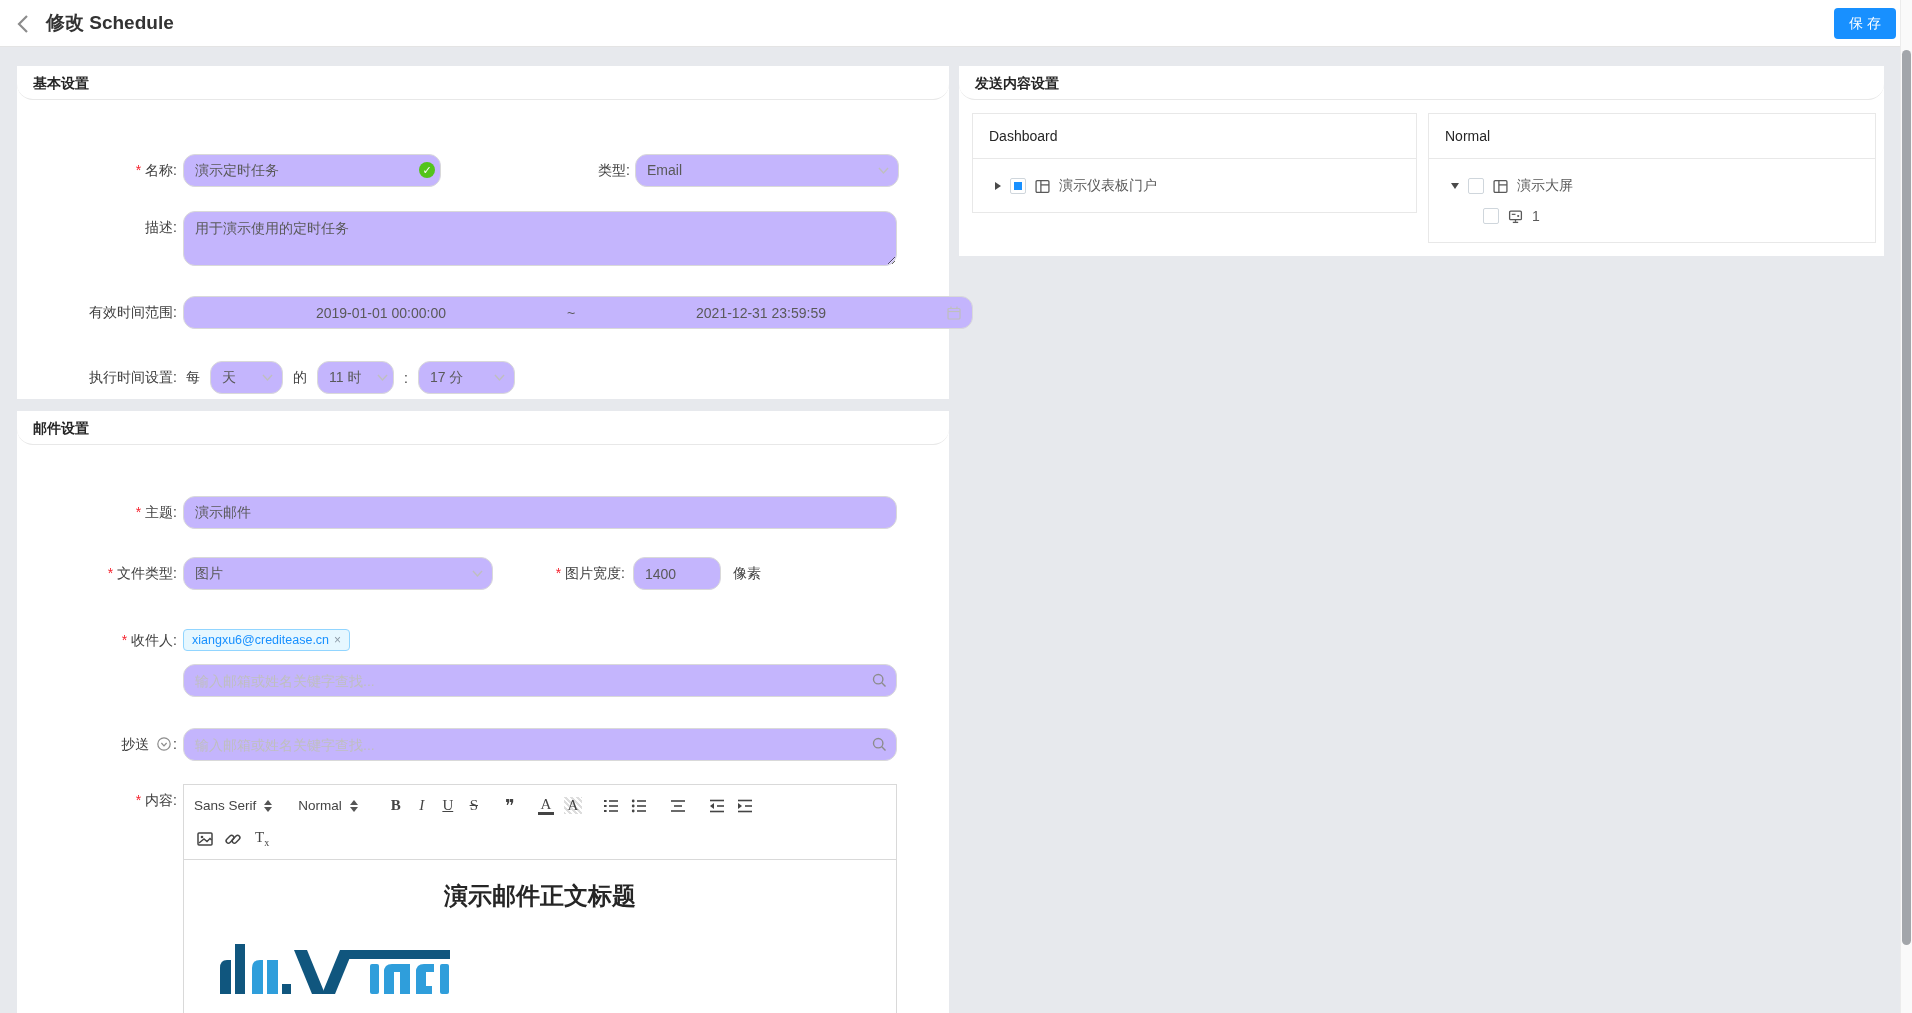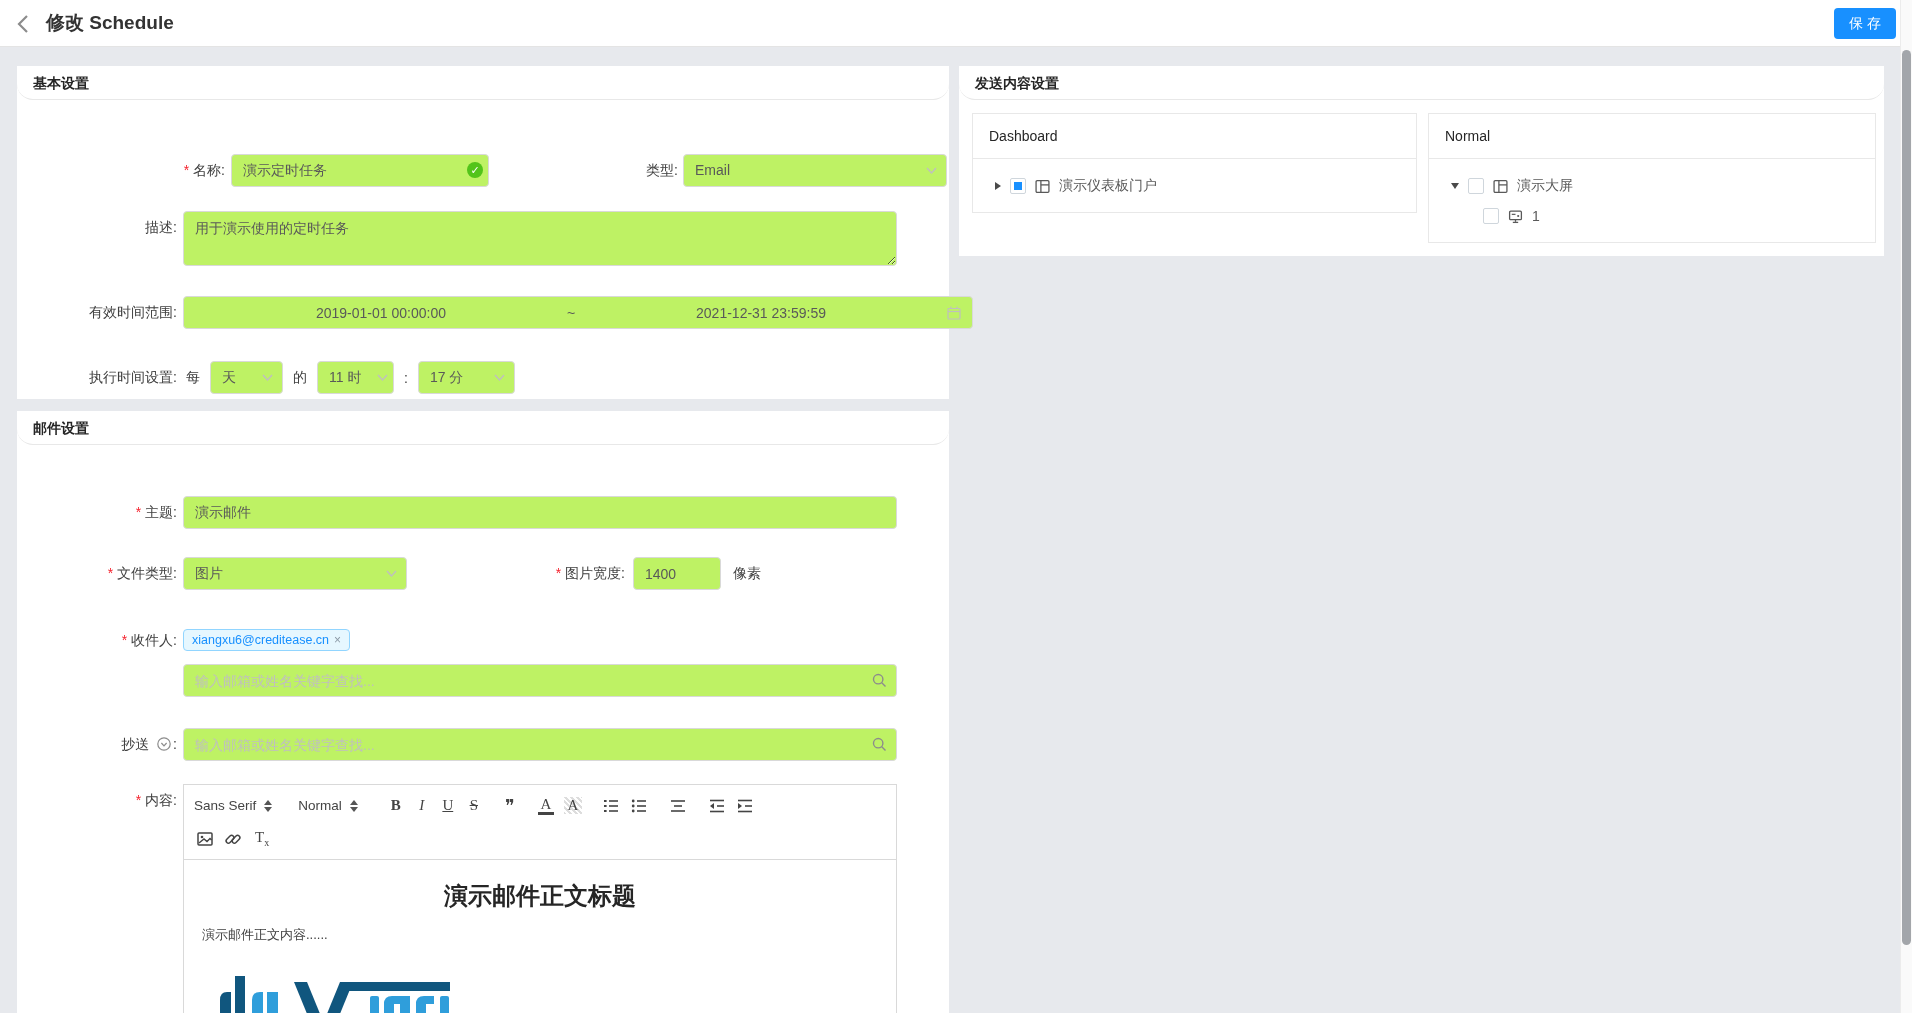--- a/index.html
+++ b/index.html
@@ -32,21 +32,21 @@
   #card-send { left:959px; top:66px; width:925px; height:190px; }
   .card-body{ position:relative; }
   .frow{ position:absolute; left:0; width:100%; }
   .lbl{
     position:absolute; left:0; width:160px; text-align:right;
     line-height:33px; color:#404040; white-space:nowrap;
   }
   .req{ color:#f5222d; margin-right:4px; }
   
   .inp, .sel, .box{
-    background:#bef264; border:1px solid #d9d9d9; border-radius:4px;
+    background:#c4b5fd; border:1px solid #d9d9d9; border-radius:12px;
     height:33px; font-size:14px; color:#595959; font-family:inherit;
   }
   .inp{ padding:0 11px; outline:none; }
   .inp::placeholder{ color:#bfbfbf; }
   .sel{ position:relative; line-height:31px; padding:0 24px 0 11px; cursor:pointer; }
   .sel .chev{ position:absolute; right:9px; top:10px; }
   textarea.inp{ resize:vertical; padding:6px 11px; line-height:20px; }
   .icon-svg{ display:inline-block; vertical-align:middle; }
   
   .range-box{ position:absolute; display:flex; align-items:center; cursor:pointer; }
@@ -113,21 +113,21 @@
     </svg>
   </span>
   <span class="page-title">修改 Schedule</span>
   <button class="save-btn">保 存</button>
 </div>
 
 <div class="card" id="card-basic">
   <div class="card-header">基本设置</div>
   <div class="card-body">
 
-    <div class="frow" style="top:54px;height:33px;margin-left:48px;">
+    <div class="frow" style="top:54px;height:33px;">
       <span class="lbl"><span class="req">*</span><span>名称:</span></span>
       <input class="inp" style="position: absolute; left: 166px; width: 258px;" value="演示定时任务">
       <span class="chk-circle" style="left:402px;top:8px;">✓</span>
       <span class="lbl" style="left:450px;width:163px;">类型:</span>
       <div class="sel" style="position:absolute;left:618px;width:264px;">
         <span>Email</span>
         <svg class="chev" width="11" height="11" viewBox="0 0 11 11">
             <polyline points="1,3 5.5,8 10,3" fill="none" stroke="#bfbfbf" stroke-width="1.4"></polyline>
           </svg>
       </div>
@@ -186,21 +186,21 @@
   <div class="card-header">邮件设置</div>
   <div class="card-body">
 
     <div class="frow" style="top:51px;height:33px;">
       <span class="lbl"><span class="req">*</span><span>主题:</span></span>
       <input class="inp" style="position: absolute; left: 166px; width: 714px;" value="演示邮件">
     </div>
 
     <div class="frow" style="top:112px;height:33px;">
       <span class="lbl"><span class="req">*</span><span>文件类型:</span></span>
-      <div class="sel" style="position:absolute;left:166px;width:224px;">
+      <div class="sel" style="position:absolute;left:166px;width:310px;">
         <span>图片</span>
         <svg class="chev" width="11" height="11" viewBox="0 0 11 11">
             <polyline points="1,3 5.5,8 10,3" fill="none" stroke="#bfbfbf" stroke-width="1.4"></polyline>
           </svg>
       </div>
       <span class="lbl" style="left:460px;width:148px;"><span class="req">*</span><span>图片宽度:</span></span>
       <input class="inp" style="position: absolute; left: 616px; width: 88px;" value="1400">
       <span style="position:absolute;left:716px;line-height:33px;color:#404040;">像素</span>
     </div>
 
@@ -304,21 +304,20 @@
           </svg>
           <svg class="tool-svg" width="18" height="18" viewBox="0 0 18 18">
             <rect x="1.5" y="7" width="9" height="4.5" rx="2.25" fill="none" stroke="#444" stroke-width="1.5" transform="rotate(-45 6 9.25)"></rect>
             <rect x="7.5" y="7" width="9" height="4.5" rx="2.25" fill="none" stroke="#444" stroke-width="1.5" transform="rotate(-45 12 9.25)"></rect>
           </svg>
           <span class="clean"><span>T</span><sub>x</sub></span>
         </div>
       </div>
       <div class="ed-content">
         <div class="ed-title">演示邮件正文标题</div>
-        <div class="ed-text">演示邮件正文内容......</div>
         <svg class="ed-logo" width="230" height="56" viewBox="0 0 230 56">
 
           <path d="M0,26 q0,-8 7,-8 h4 v34 h-11 z" fill="#10567e"></path>
           <rect x="15" y="2" width="10" height="50" fill="#10567e"></rect>
 
           <path d="M32,26 q0,-8 8,-8 h3 v34 h-11 z" fill="#2f9edb"></path>
           <rect x="47" y="18" width="11" height="34" fill="#2f9edb"></rect>
 
           <rect x="62" y="42" width="9" height="10" fill="#10567e"></rect>
 

